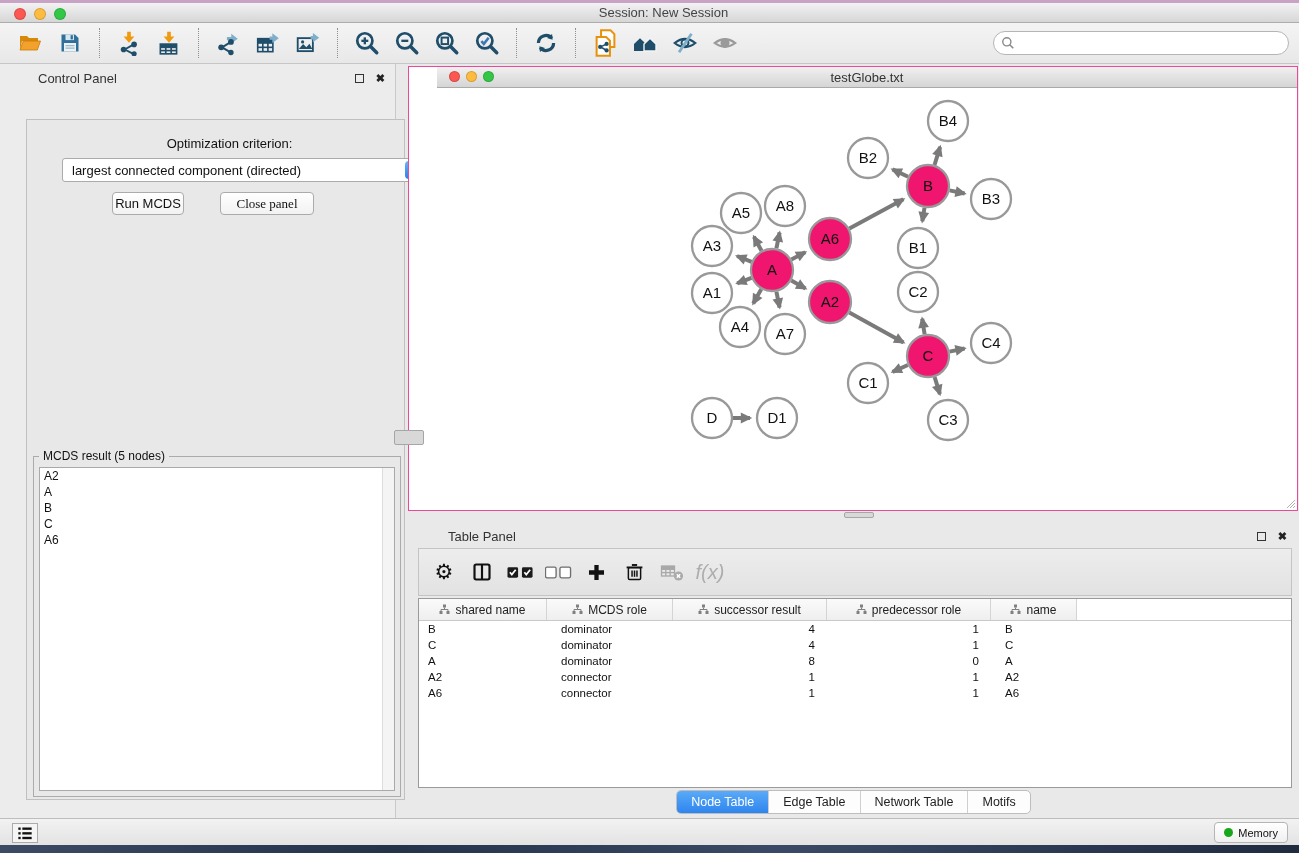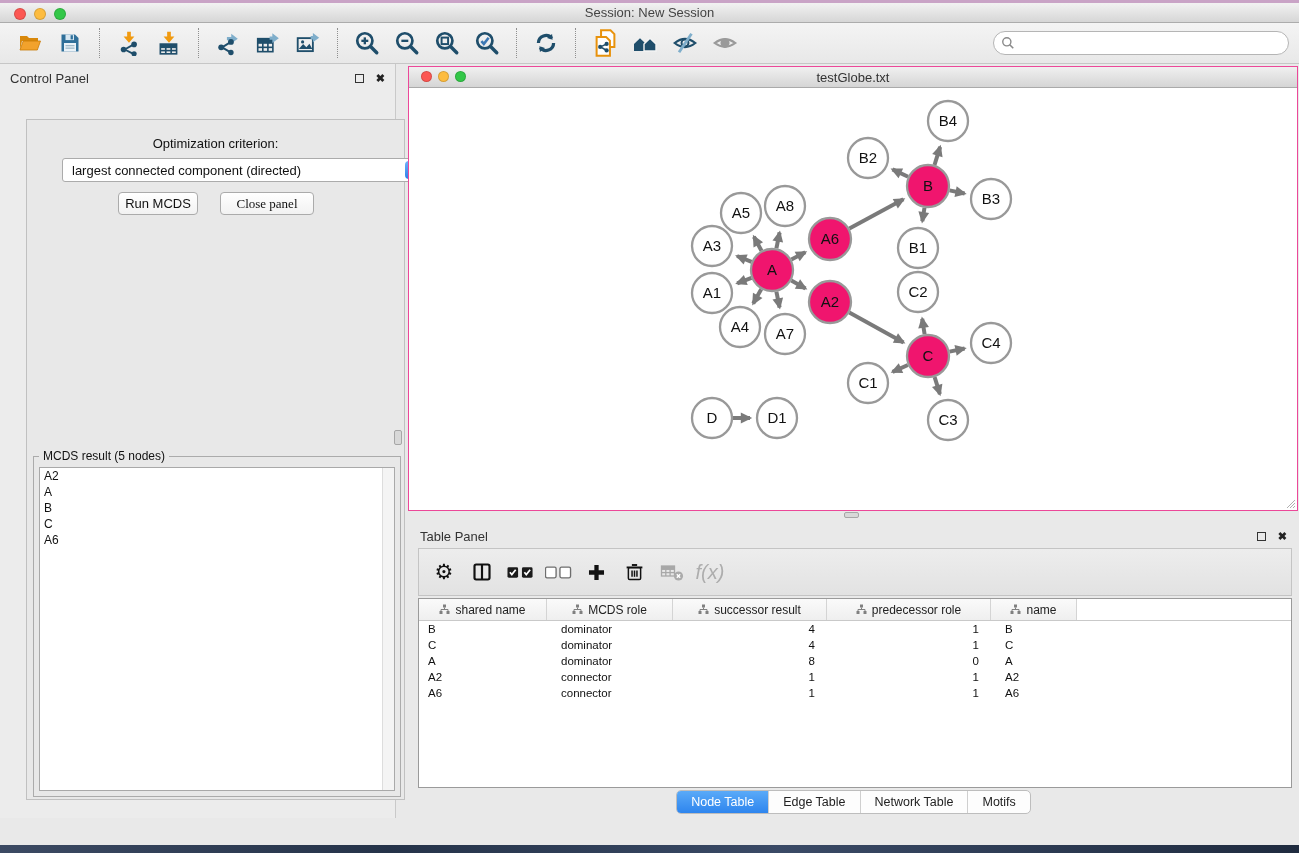--- a/index.html
+++ b/index.html
@@ -1,18 +1,18 @@
 <!DOCTYPE html>
 <html><head>
 <meta charset="utf-8">
 <style>
   * { box-sizing: border-box; }
   body { margin:0; font-family:"Liberation Sans", sans-serif; background:#444; }
   #app { position:relative; width:1299px; height:853px; background:#E9E9E9; overflow:hidden; }
-  .abs { position:absolute; }
+  .abs { position:absolute;padding-left:28px; }
 
   
   #top-strip { left:0; top:0; width:1299px; height:3px; background:#C9A3C6; }
   #titlebar { left:0; top:3px; width:1299px; height:20px;
     background:linear-gradient(#F2F2F2,#D6D6D6); border-bottom:1px solid #ACACAC;
     display:flex; align-items:center; justify-content:center;
     font-size:13px; color:#444; }
   .lights { position:absolute; left:14px; top:5px; display:flex; gap:8px; }
   .light { width:12px; height:12px; border-radius:50%; border:1px solid rgba(0,0,0,.15); }
   .light.red { background:#FC5753; } .light.yellow { background:#FDBC40; } .light.green { background:#33C748; }
@@ -45,21 +45,21 @@
   #opt-label { width:100%; text-align:center; margin-top:16px; font-size:13px; color:#111; }
   #criterion-select { position:absolute; left:35px; top:38px; width:364px; height:24px;
     background:#fff; border:1px solid #ABABAB; border-radius:3px;
     display:flex; align-items:center; font-size:13px; color:#111; padding-left:9px; cursor:default; }
   #criterion-stepper { position:absolute; right:2px; top:2px; width:18px; height:18px; border-radius:4px;
     background:linear-gradient(#6FB1F8,#2E7FE8); display:flex; flex-direction:column; align-items:center; justify-content:center; color:#fff; }
   #criterion-stepper svg { display:block; }
   .cp-btn { position:absolute; top:72px; height:23px; background:linear-gradient(#FFFFFF,#F2F2F2);
     border:1px solid #ABABAB; border-radius:4px; font-size:13px; color:#111;
     display:flex; align-items:center; justify-content:center; cursor:default; }
-  #run-btn { left:91px; width:80px; }
+  #run-btn { left:85px; width:72px; }
   #closepanel-btn { left:193px; width:94px;font-family:Liberation Serif, serif; }
 
   #mcds-group { position:absolute; left:6px; top:336px; width:368px; height:341px;
     border:1px solid #ABABAB; }
   #mcds-group-title { position:absolute; left:5px; top:-8px; background:#E8E8E8; padding:0 4px; font-size:12px; color:#111; }
   #mcds-list { position:absolute; left:5px; top:10px; right:5px; bottom:5px; background:#fff; border:1px solid #A9A9A9; overflow:hidden; }
   #mcds-scrollbar { position:absolute; right:0; top:0; bottom:0; width:12px; background:#F4F4F4; border-left:1px solid #DDD; }
   .mcds-item { font-size:12px; line-height:16px; padding-left:4px; color:#111; }
 
   
@@ -637,15 +637,33 @@
     <div id="tp-tabs">
       <div id="tp-tabs-inner">
         <span class="tp-tab active">Node Table</span>
         <span class="tp-tab">Edge Table</span>
         <span class="tp-tab">Network Table</span>
         <span class="tp-tab">Motifs</span>
       </div>
     </div>
   </div>
 
+  <div class="abs" id="statusbar">
+    <span id="list-btn">
+      <svg width="16" height="15" viewBox="0 0 24 22">
+          <g fill="#111">
+            <rect x="2" y="2" width="3.5" height="3.5"></rect>
+            <rect x="8" y="2" width="14" height="3.5"></rect>
+            <rect x="2" y="9" width="3.5" height="3.5"></rect>
+            <rect x="8" y="9" width="14" height="3.5"></rect>
+            <rect x="2" y="16" width="3.5" height="3.5"></rect>
+            <rect x="8" y="16" width="14" height="3.5"></rect>
+          </g>
+        </svg>
+    </span>
+    <span id="memory-btn">
+      <span id="memory-dot"></span>
+      <span>Memory</span>
+    </span>
+  </div>
   <div class="abs" id="desktop-strip"></div>
 
 </div>
 
 </body></html>

